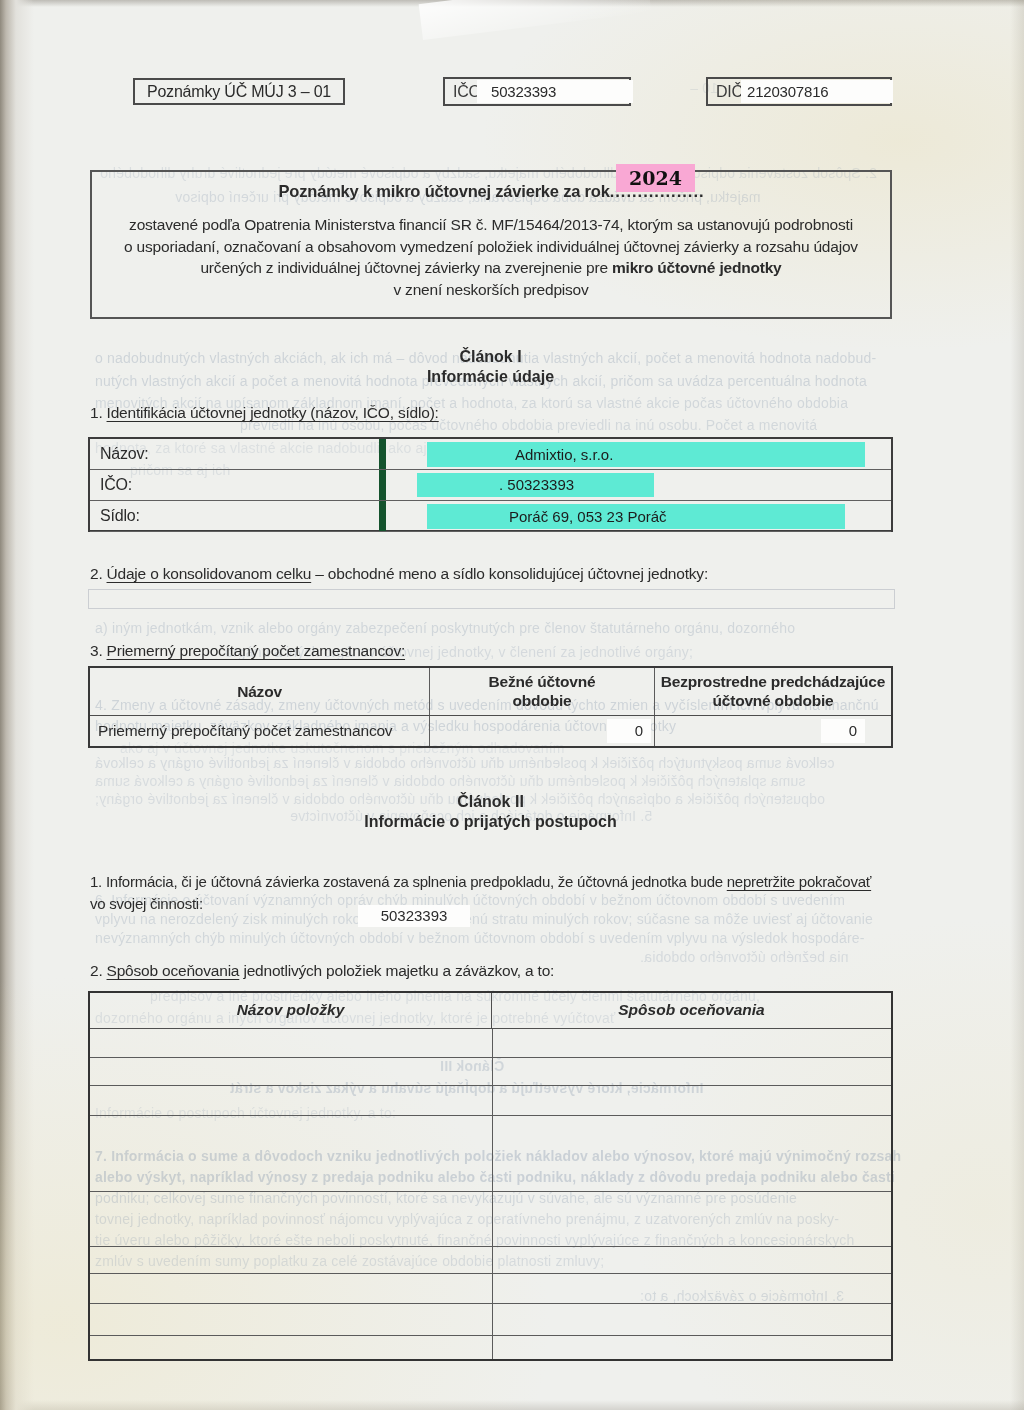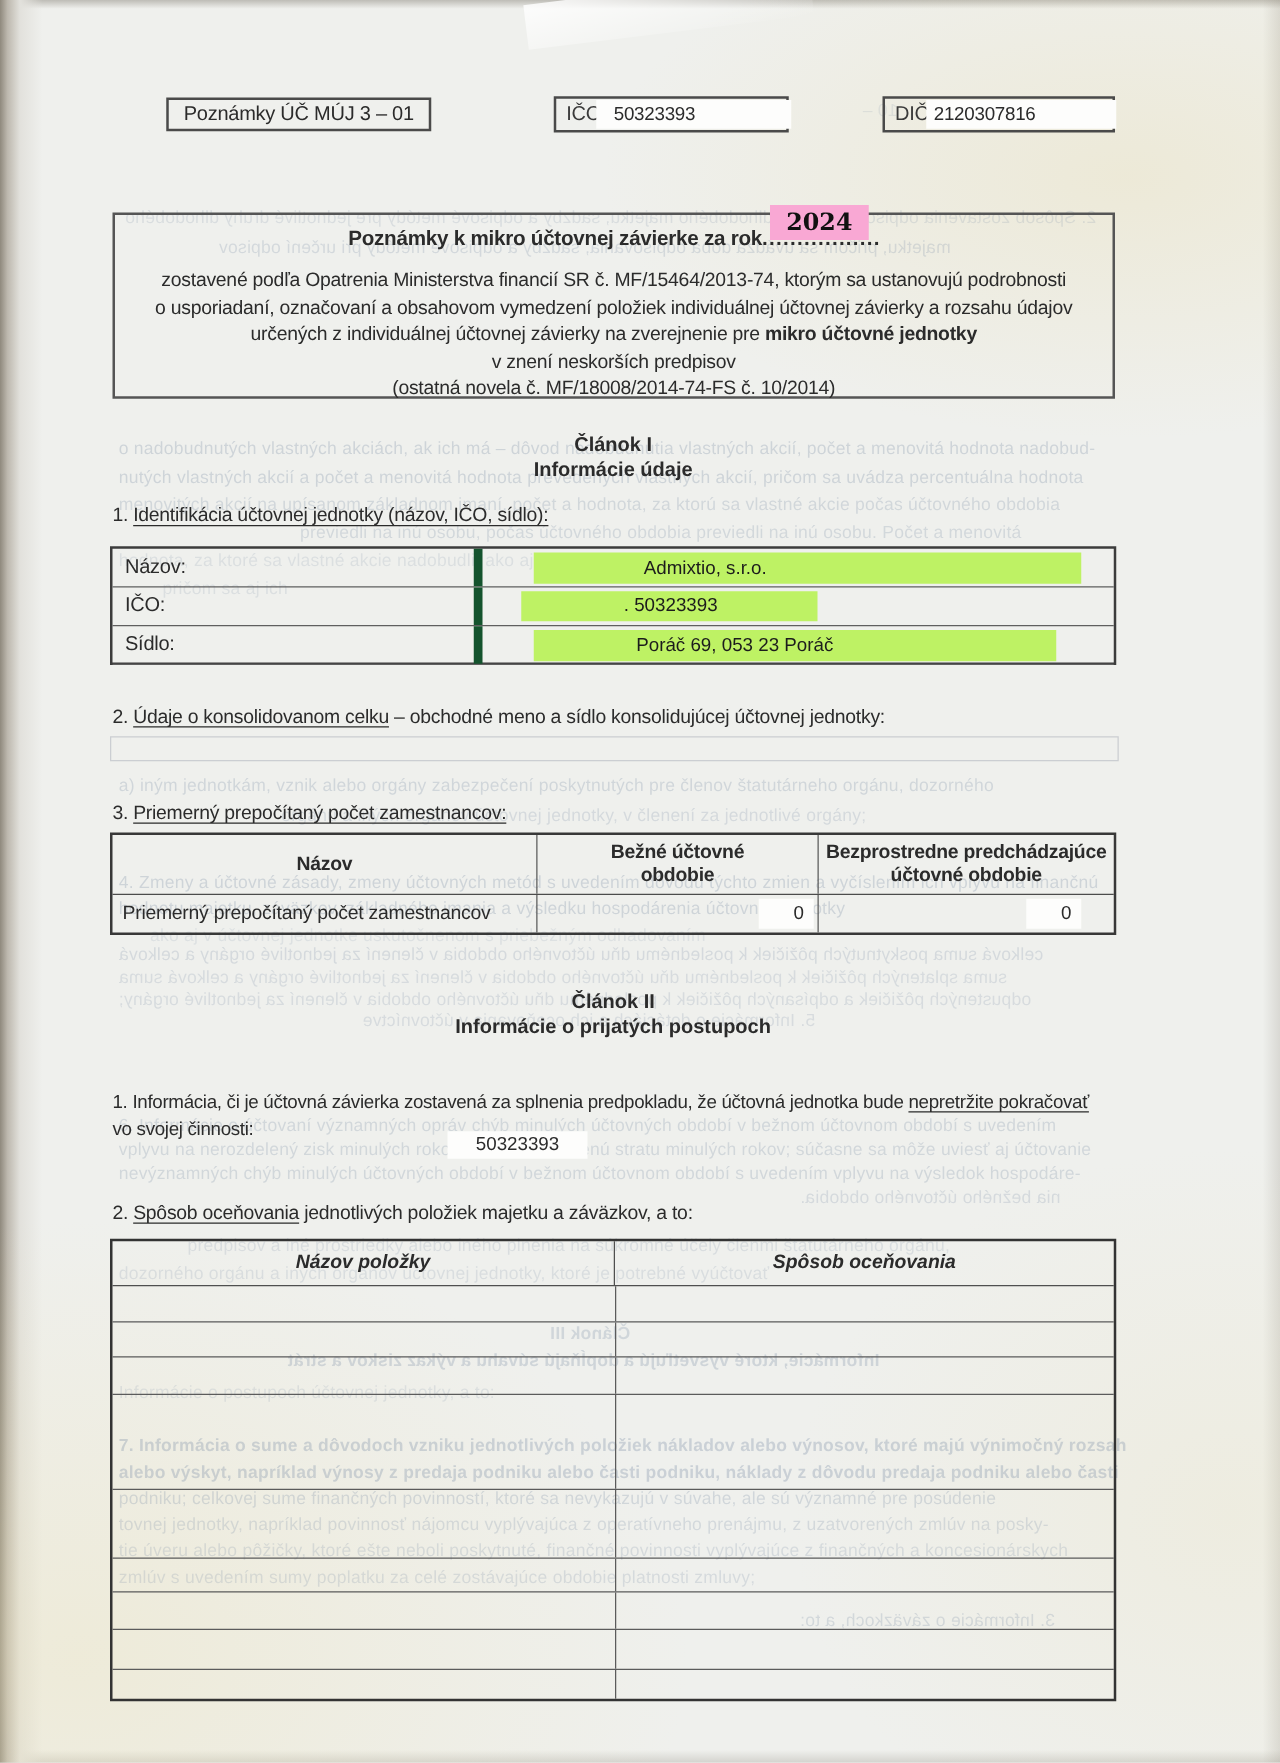--- a/index.html
+++ b/index.html
@@ -60,21 +60,21 @@
   .sec .num{margin-right:4px;}
   
   .ident-table{position:absolute;left:88px;top:437px;width:805px;height:95px;
     border:2px solid #3c3c3c;box-sizing:border-box;z-index:2;}
   .irow{height:30px;border-bottom:1px solid #5f5f5f;position:relative;}
   .irow:last-child{border-bottom:none;}
   .ilabel{position:absolute;left:0;top:0;bottom:0;width:296px;
     border-right:7px solid #14532d;padding-left:10px;line-height:29px;font-size:16px;
     letter-spacing:-0.2px;box-sizing:border-box;}
   .ipatch{position:absolute;height:25px;line-height:25px;font-size:15px;color:#1c1c1c;
-    background:#bef264;box-sizing:border-box;}
+    background:#5eead4;box-sizing:border-box;}
   .ip1{left:337px;top:3px;width:438px;padding-left:88px;}
   .ip2{left:327px;top:34px;width:237px;height:24px;line-height:24px;padding-left:82px;}
   .ip3{left:337px;top:65px;width:418px;padding-left:82px;}
   
   .emp-table{position:absolute;left:88px;top:666px;width:805px;
     border:2px solid #383838;box-sizing:border-box;z-index:2;}
   .emp-head{height:47px;border-bottom:1.5px solid #4c4c4c;position:relative;
     font-weight:bold;font-size:15.5px;letter-spacing:-0.2px;}
   .emp-body{height:30px;position:relative;font-size:15.5px;letter-spacing:-0.2px;}
   .ec1{position:absolute;left:0;top:0;bottom:0;width:340px;box-sizing:border-box;
@@ -165,21 +165,20 @@
 <div class="title-box">
   <div class="title-line">
     <span>Poznámky k mikro účtovnej závierke za rok</span><span class="dots">................</span><span>.</span>
   </div>
   <div class="year-patch">2024</div>
   <div class="tb-par">
     <div class="tb-line">zostavené podľa Opatrenia Ministerstva financií SR č. MF/15464/2013-74, ktorým sa ustanovujú podrobnosti</div>
     <div class="tb-line">o usporiadaní, označovaní a obsahovom vymedzení položiek individuálnej účtovnej závierky a rozsahu údajov</div>
     <div class="tb-line"><span>určených z individuálnej účtovnej závierky na zverejnenie pre </span><b>mikro účtovné jednotky</b></div>
     <div class="tb-line">v znení neskorších predpisov</div>
-    <div class="tb-line">(ostatná novela č. MF/18008/2014-74-FS č. 10/2014)</div>
   </div>
 </div>
 
 <div class="art-head" style="top:347px;">
   <div>Článok I</div>
   <div>Informácie údaje</div>
 </div>
 
 <div class="sec" style="top:404px;">
   <span class="num">1.</span><span class="ul">Identifikácia účtovnej jednotky (názov, IČO, sídlo):</span>

